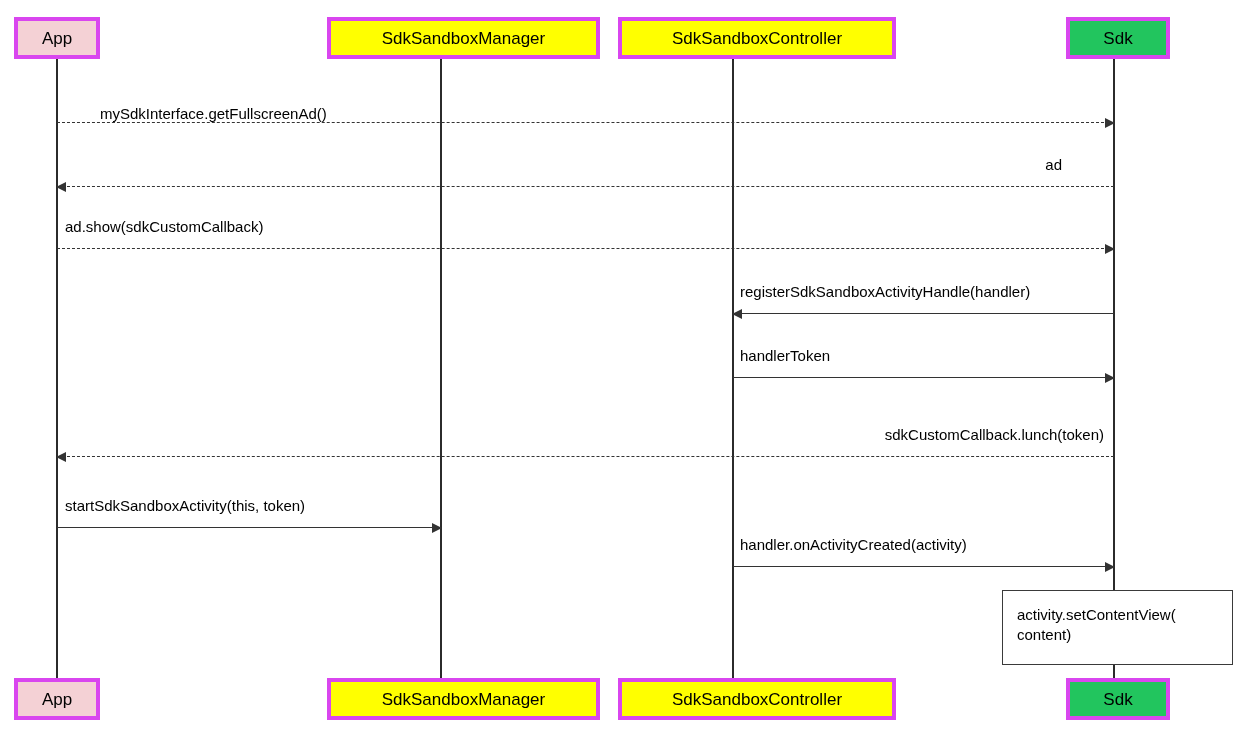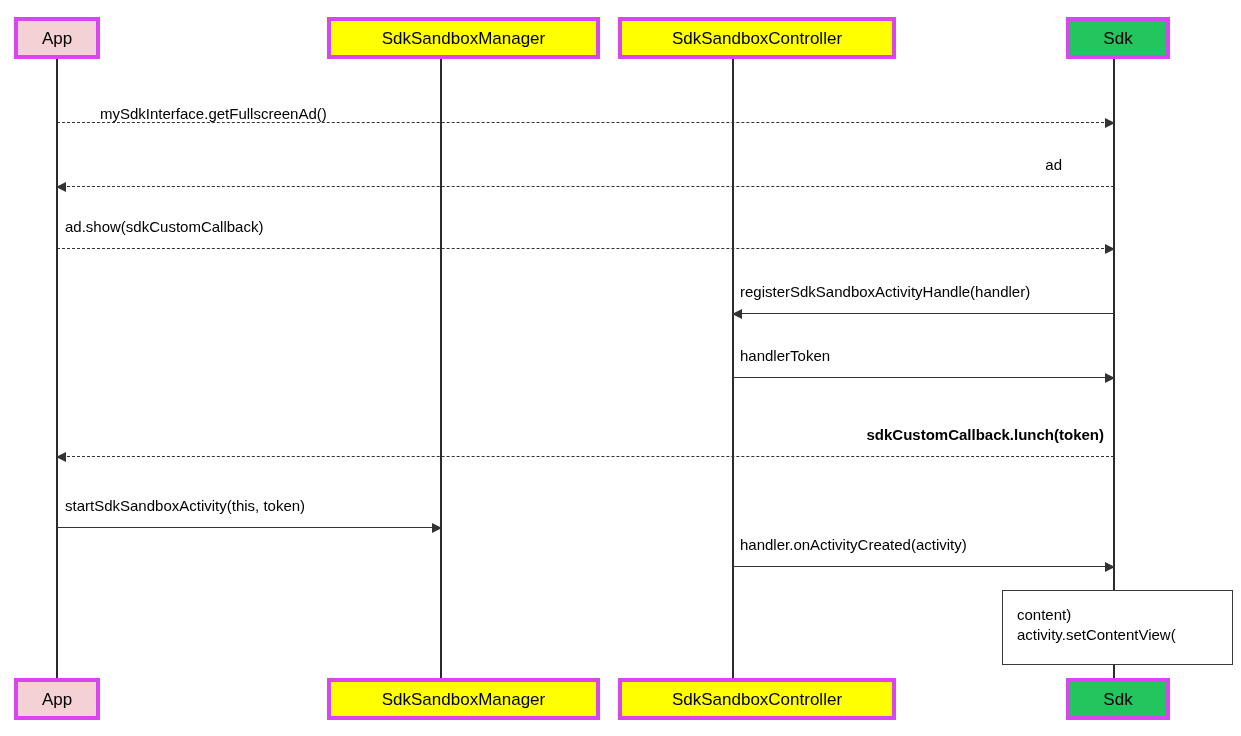--- a/index.html
+++ b/index.html
@@ -135,38 +135,38 @@
   <div class="msg-label left-aligned" style="left:740px; top:284px;text-align:right;">registerSdkSandboxActivityHandle(handler)</div>
   <div class="msg solid" style="left:733px; top:313px; width:381px;">
     <span class="arrowhead left"></span>
   </div>
 
   <div class="msg-label left-aligned" style="left:740px; top:348px;">handlerToken</div>
   <div class="msg solid" style="left:733px; top:377px; width:381px;">
     <span class="arrowhead right"></span>
   </div>
 
-  <div class="msg-label right-aligned" style="left:754px; top:427px; width:350px;font-weight:bold;">sdkCustomCallback.lunch(token)</div>
+  <div class="msg-label right-aligned" style="left:754px; top:427px; width:350px;">sdkCustomCallback.lunch(token)</div>
   <div class="msg dashed" style="left:57px; top:456px; width:1057px;">
     <span class="arrowhead left"></span>
   </div>
 
   <div class="msg-label left-aligned" style="left:65px; top:498px;">startSdkSandboxActivity(this, token)</div>
   <div class="msg solid" style="left:57px; top:527px; width:384px;">
     <span class="arrowhead right"></span>
   </div>
 
   <div class="msg-label left-aligned" style="left:740px; top:537px;">handler.onActivityCreated(activity)</div>
   <div class="msg solid" style="left:733px; top:566px; width:381px;">
     <span class="arrowhead right"></span>
   </div>
 
   <div class="note" style="left:1002px; top:590px; width:231px; height:75px;">
+    <div>activity.setContentView(</div>
     <div>content)</div>
-    <div>activity.setContentView(</div>
   </div>
 
   <div class="participant app" style="left:14px; top:678px; width:86px; height:42px;">
     <span>App</span>
   </div>
   <div class="participant mgr" style="left:305px; top:678px; width:273px; height:42px;">
     <span>SdkSandboxManager</span>
   </div>
   <div class="participant ctrl" style="left:594px; top:678px; width:278px; height:42px;">
     <span>SdkSandboxController</span>

